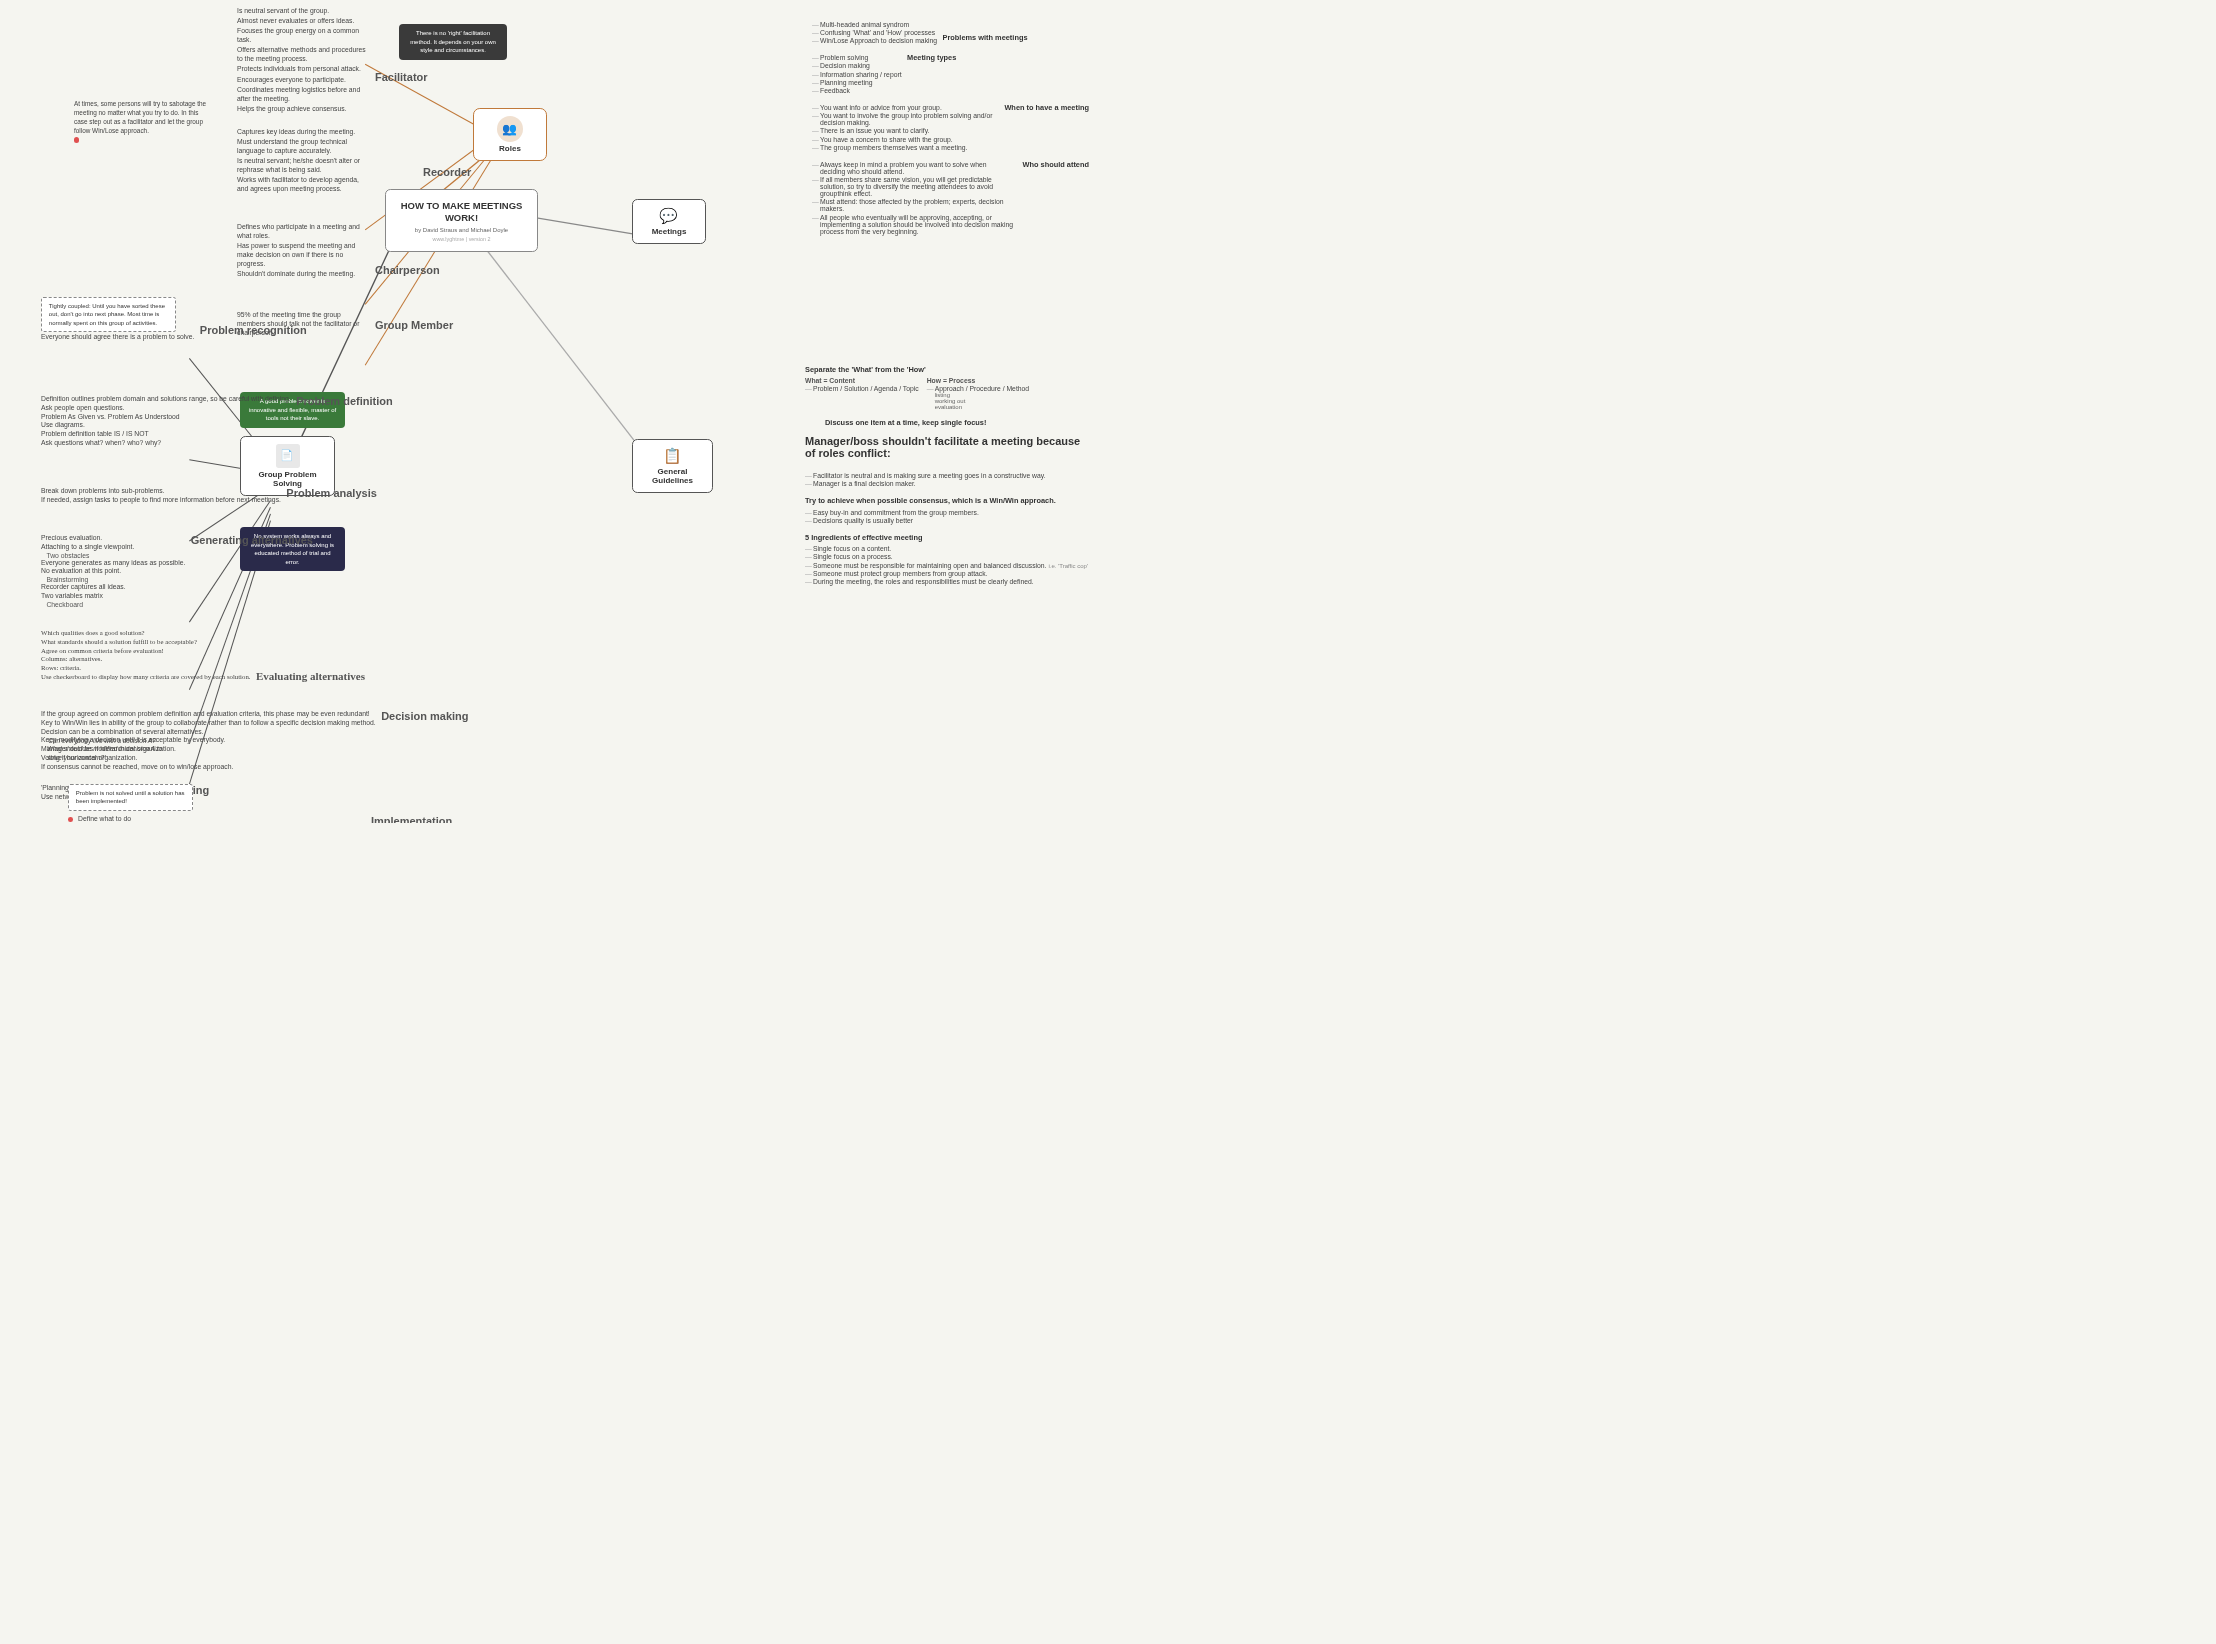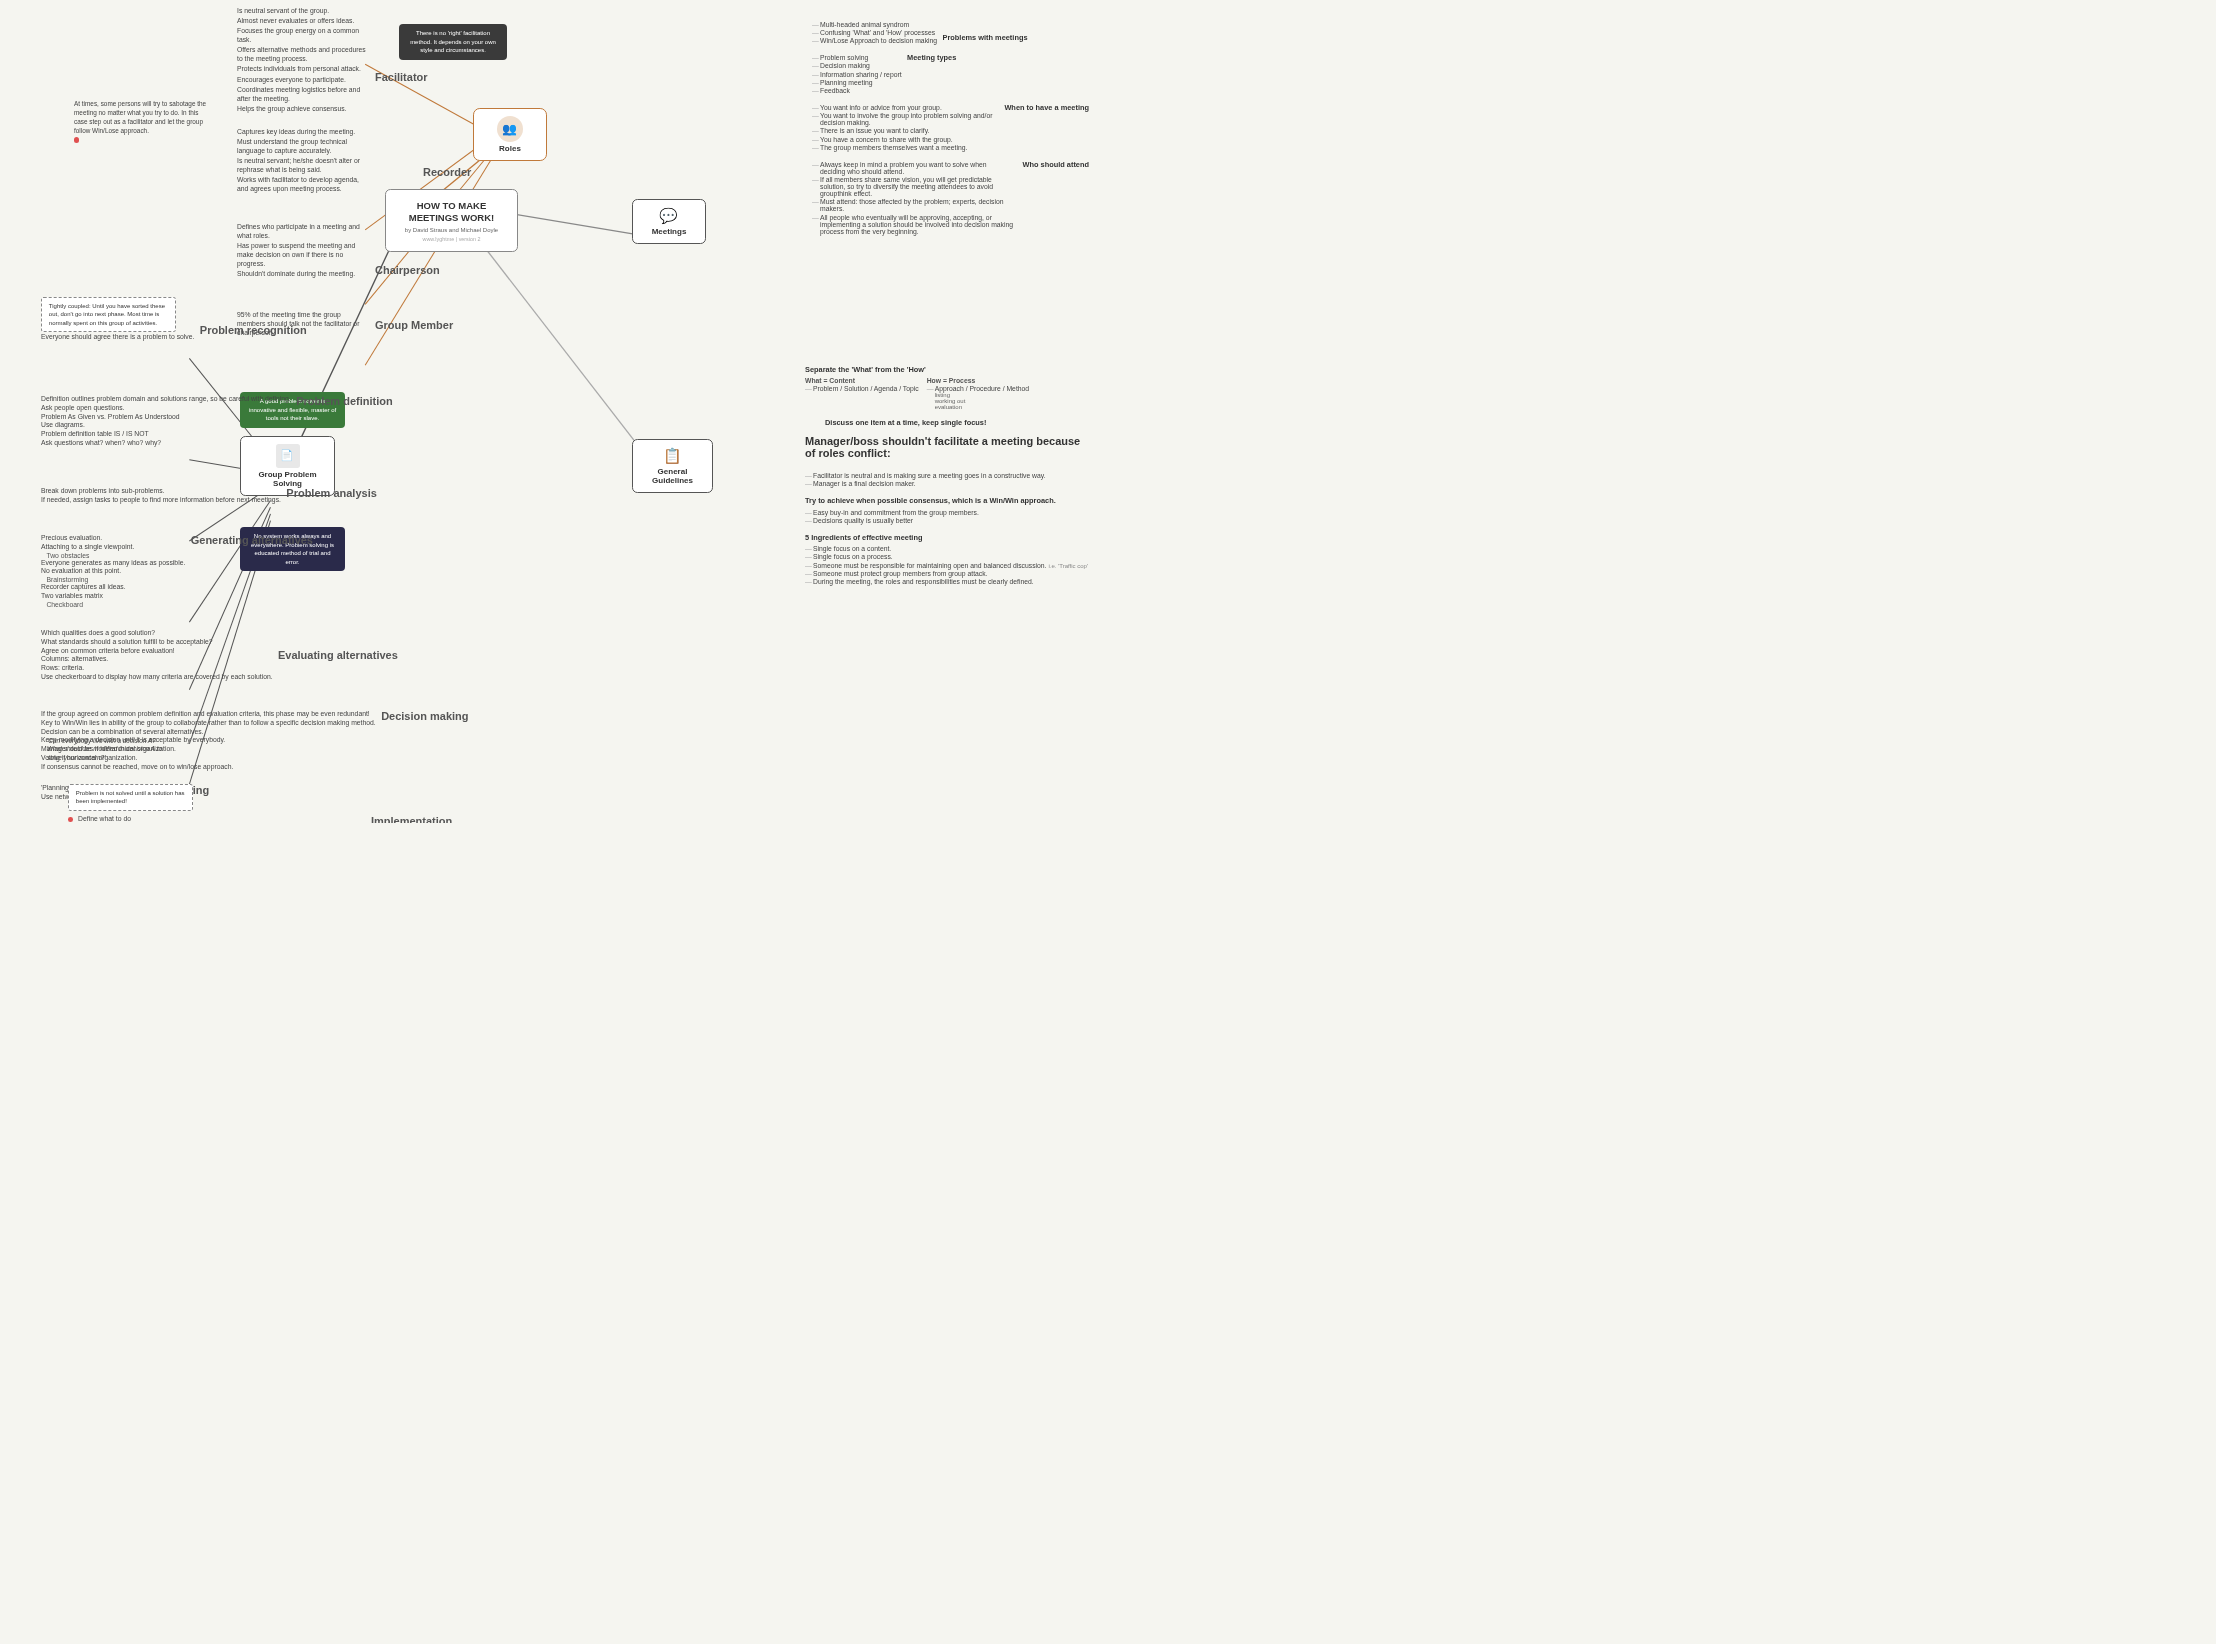--- a/index.html
+++ b/index.html
@@ -209,21 +209,21 @@
 
     <line x1="400" y1="680" x2="280" y2="530" stroke="#555" stroke-width="1.5"></line>
     <line x1="400" y1="700" x2="280" y2="680" stroke="#555" stroke-width="1.5"></line>
     <line x1="400" y1="720" x2="280" y2="800" stroke="#555" stroke-width="1.5"></line>
     <line x1="400" y1="740" x2="280" y2="920" stroke="#555" stroke-width="1.5"></line>
     <line x1="400" y1="750" x2="280" y2="1020" stroke="#555" stroke-width="1.5"></line>
     <line x1="400" y1="760" x2="280" y2="1100" stroke="#555" stroke-width="1.5"></line>
     <line x1="400" y1="770" x2="280" y2="1160" stroke="#555" stroke-width="1.5"></line>
   </svg>
 
-  <div class="node central-node" style="left:385px; top:189px; width:133px;">
+  <div class="node central-node" style="left:385px; top:189px; width:153px;">
     <h2>HOW TO MAKE MEETINGS WORK!</h2>
     <p>by David Straus and Michael Doyle</p>
     <p style="font-size:5.4px;color:#aaa;margin-top:2.7px;">www.lyghtme | version 2</p>
   </div>
 
   <div class="node icon-node" style="left:473px; top:108px; width:74px;">
     <div class="icon-circle" style="background:#f0e0d0;">👥</div>
     <span class="node-label">Roles</span>
   </div>
 
@@ -337,21 +337,21 @@
         <div style="margin-left:5.4px;font-size:6.8px;color:#555;">Brainstorming</div>
         <div class="leaf-text">Recorder captures all ideas.</div>
         <div class="leaf-text">Two variables matrix</div>
         <div style="margin-left:5.4px;font-size:6.8px;color:#555;">Checkboard</div>
       </div>
       <div class="branch-label" style="white-space:nowrap;">Generating alternatives</div>
     </div>
   </div>
 
   <div class="node" style="left:41px; top:629px;">
-    <div style="display:flex; align-items:center; gap:5.4px;">
+    <div style="display:flex; align-items:flex-end; gap:5.4px;font-family:Liberation Serif, serif;">
       <div>
         <div class="leaf-text">Which qualities does a good solution?</div>
         <div class="leaf-text">What standards should a solution fulfill to be acceptable?</div>
         <div class="leaf-text">Agree on common criteria before evaluation!</div>
         <div class="leaf-text">Columns: alternatives.</div>
         <div class="leaf-text">Rows: criteria.</div>
         <div class="leaf-text">Use checkerboard to display how many criteria are covered by each solution.</div>
       </div>
       <div class="branch-label" style="white-space:nowrap;">Evaluating alternatives</div>
     </div>

